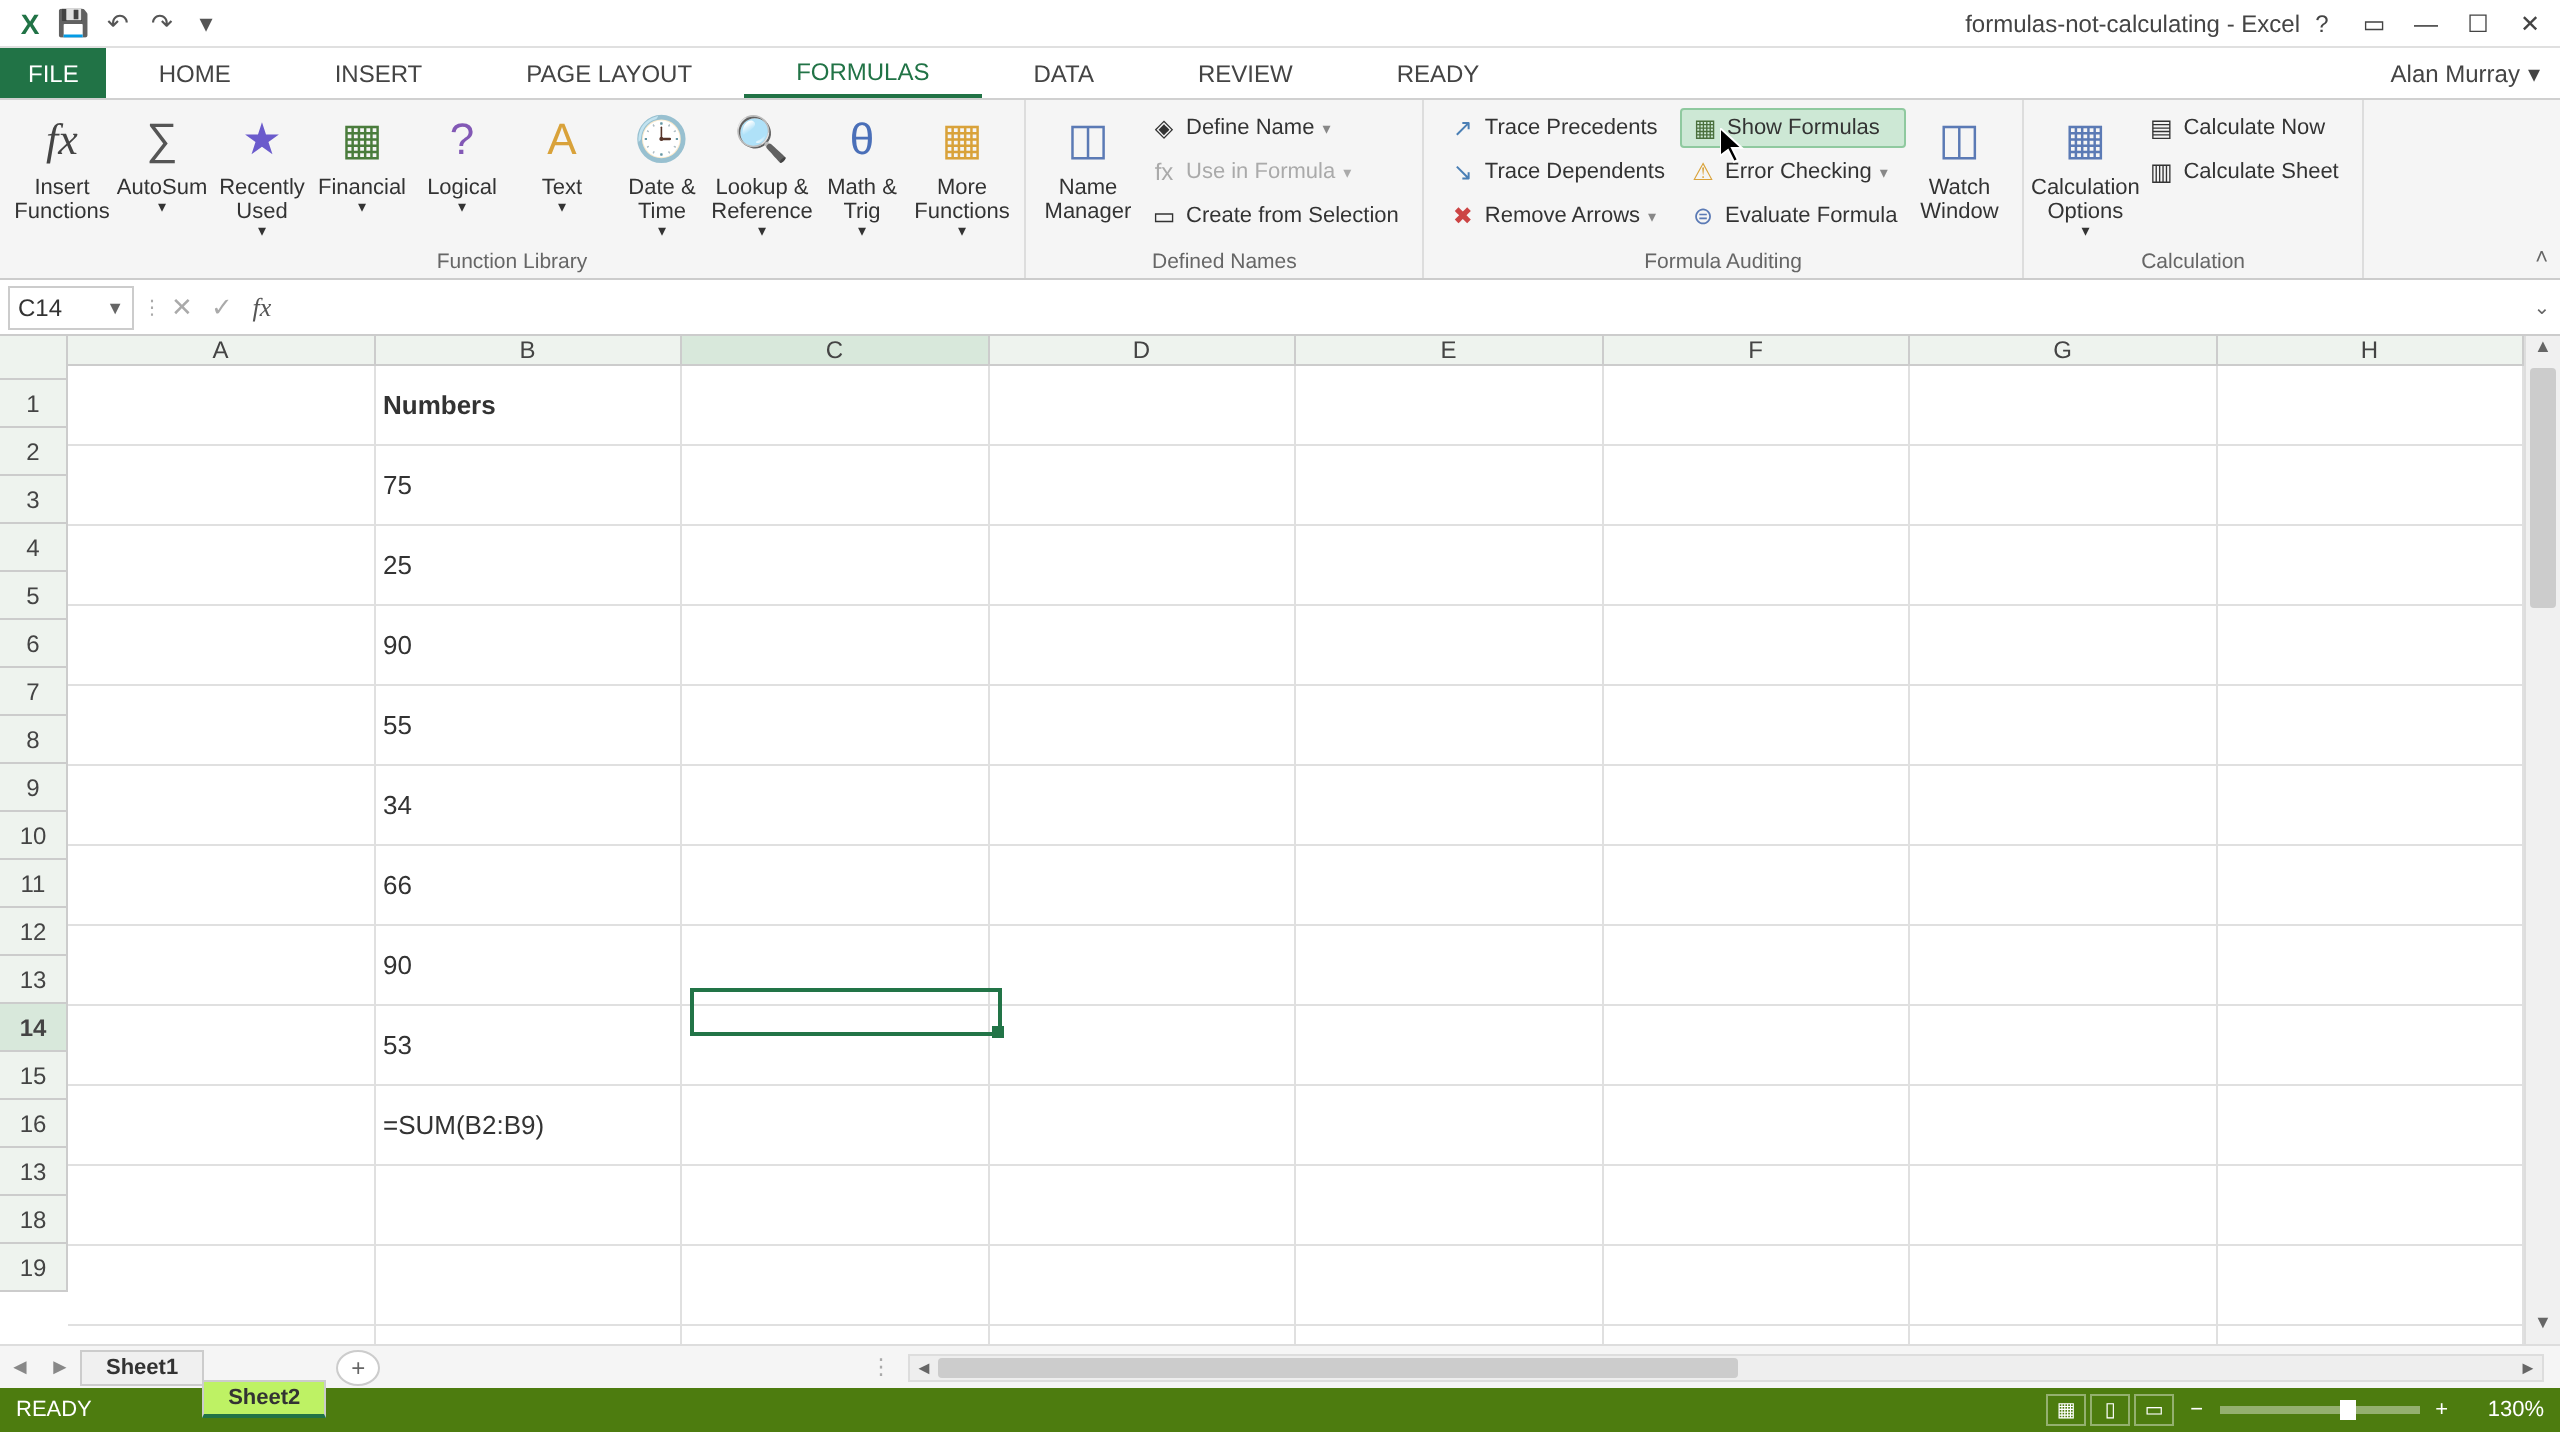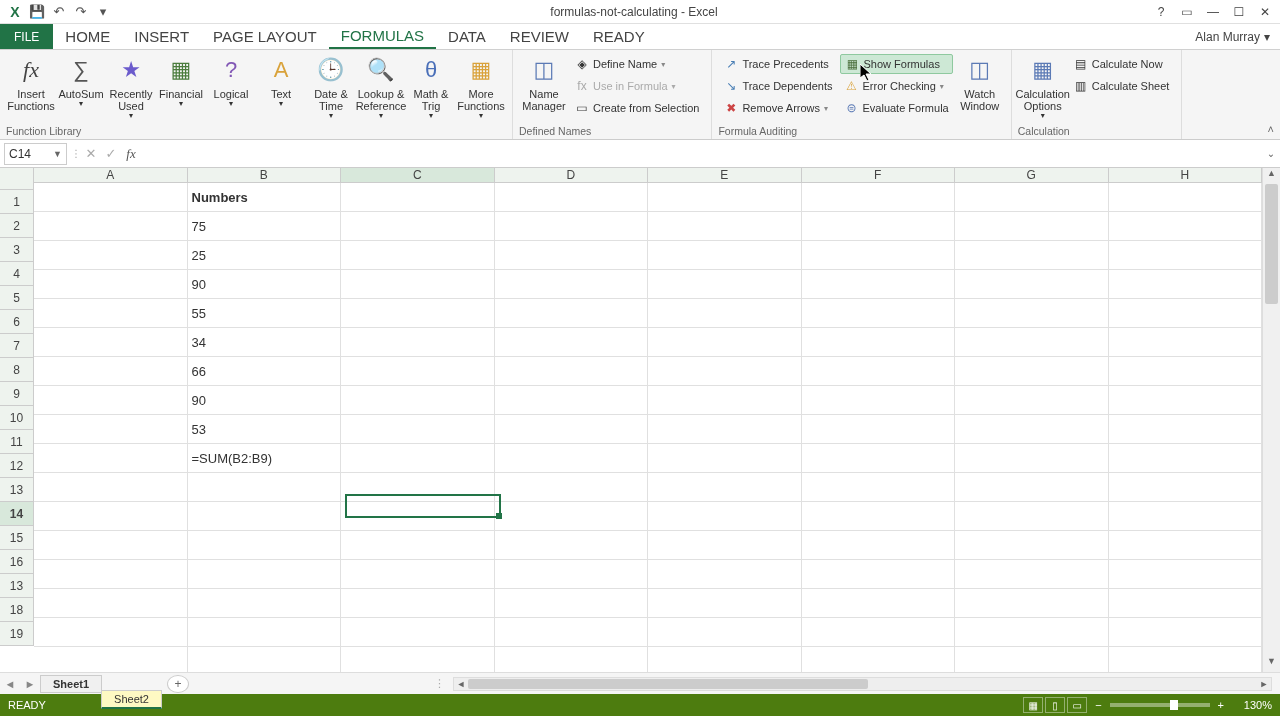--- a/index.html
+++ b/index.html
@@ -3,36 +3,36 @@
 <meta charset="utf-8">
 <style>
 * { box-sizing: border-box; margin: 0; padding: 0; font-family: "Segoe UI", Tahoma, sans-serif; }
 body { width: 1280px; height: 720px; overflow: hidden; background: #fff; font-size: 12px; color: #333; position: relative; }
 
 
 .titlebar { height: 24px; background: #fff; display: flex; align-items: center; border-bottom: 1px solid #e0e0e0; }
 .qat { display: flex; align-items: center; gap: 4px; padding: 0 6px; }
 .qat-icon { width: 18px; height: 18px; display: flex; align-items: center; justify-content: center; font-size: 13px; color: #555; }
 .excel-logo { color: #217346; font-weight: bold; font-size: 14px; }
-.title-text { flex: 1; text-align: center; font-size: 12px; color: #444; }
+.title-text { flex: 1; text-align: right; font-size: 12px; color: #444; }
 .title-right { display: flex; align-items: center; gap: 4px; padding-right: 4px; }
 .tr-btn { width: 22px; height: 20px; display: flex; align-items: center; justify-content: center; font-size: 12px; color: #444; }
 
 
 .ribbon-tabs { height: 26px; display: flex; align-items: stretch; border-bottom: 1px solid #d0d0d0; background: #fff; }
 .file-tab { background: #217346; color: #fff; padding: 0 14px; display: flex; align-items: center; font-size: 12px; }
-.tab { padding: 0 12px; display: flex; align-items: center; font-size: 15px; color: #444; cursor: pointer; }
+.tab { padding: 0 26px; display: flex; align-items: center; font-size: 12px; color: #444; cursor: pointer; }
 .tab.active { color: #217346; border-bottom: 2px solid #217346; }
 .ribbon-user { margin-left: auto; padding: 0 10px; display: flex; align-items: center; font-size: 12px; color: #444; gap: 4px; }
 
 
 .ribbon { height: 90px; background: #f5f5f5; border-bottom: 1px solid #ccc; display: flex; position: relative; }
 .group { border-right: 1px solid #ddd; padding: 2px 6px 0 6px; display: flex; flex-direction: column; }
 .group-body { flex: 1; display: flex; align-items: flex-start; }
-.group-label { font-size: 10.5px; color: #666; padding: 1px 0 2px; }
+.group-label { text-align: center; font-size: 10.5px; color: #666; padding: 1px 0 2px; }
 .big-btn { display: flex; flex-direction: column; align-items: center; justify-content: flex-start; width: 50px; padding: 2px 2px; text-align: center; font-size: 11px; line-height: 1.1; cursor: pointer; }
 .big-btn .ic { width: 32px; height: 32px; margin-bottom: 2px; display: flex; align-items: center; justify-content: center; font-size: 22px; }
 .small-btn-col { display: flex; flex-direction: column; gap: 2px; padding: 2px 2px; }
 .small-btn { display: flex; align-items: center; gap: 4px; font-size: 11px; height: 20px; padding: 0 4px; cursor: pointer; white-space: nowrap; }
 .small-btn .sic { width: 14px; height: 14px; display: inline-flex; align-items: center; justify-content: center; font-size: 12px; }
 .small-btn.highlight { background: #cde8d5; border: 1px solid #8fc99f; border-radius: 2px; }
 .collapse-ribbon { position: absolute; right: 6px; bottom: 4px; font-size: 11px; color: #666; cursor: pointer; }
 
 
 .formula-bar { height: 28px; border-bottom: 1px solid #ccc; display: flex; align-items: center; }
@@ -45,35 +45,35 @@
 
 
 .grid-area { position: relative; height: 504px; display: flex; }
 .corner { width: 34px; height: 22px; background: #eef3ee; border-right: 1px solid #ccc; border-bottom: 1px solid #ccc; }
 .col-headers { display: flex; height: 22px; }
 .col-h { background: #eef3ee; border-right: 1px solid #ccc; border-bottom: 1px solid #ccc; text-align: center; font-size: 12px; color: #444; display: flex; align-items: center; justify-content: center; }
 .col-h.active { background: #d8e8db; }
 .row-h { width: 34px; height: 24px; background: #eef3ee; border-right: 1px solid #ccc; border-bottom: 1px solid #ccc; text-align: center; font-size: 12px; color: #444; display: flex; align-items: center; justify-content: center; }
 .row-h.active { background: #d8e8db; font-weight: bold; }
 .cells { position: relative; }
-.cell-row { display: flex; height: 29px; }
+.cell-row { display: flex; height: 40px; }
 .cell { border-right: 1px solid #e0e0e0; border-bottom: 1px solid #e0e0e0; padding: 0 4px; font-size: 13px; display: flex; align-items: center; overflow: hidden; white-space: nowrap; }
 .cell.bold { font-weight: bold; }
 .sel-box { position: absolute; border: 2px solid #227447; pointer-events: none; }
 .sel-handle { position: absolute; width: 6px; height: 6px; background: #227447; right: -3px; bottom: -3px; }
 .vscroll { width: 18px; background: #f0f0f0; border-left: 1px solid #ddd; display: flex; flex-direction: column; }
 .vscroll .arrow { height: 16px; text-align: center; font-size: 9px; color: #666; }
 .vscroll .track { flex: 1; position: relative; }
 .vscroll .thumb { position: absolute; top: 0; left: 2px; right: 2px; height: 120px; background: #ccc; border-radius: 2px; }
 
 
 .sheet-tabs-bar { height: 22px; display: flex; align-items: center; border-top: 1px solid #ddd; background: #f5f5f5; font-size: 11px; }
 .st-nav { width: 20px; text-align: center; color: #888; }
 .sheet-tab { padding: 2px 12px; border: 1px solid #ccc; background: #fff; margin-right: -1px; cursor: pointer; font-weight: bold; }
-.sheet-tab.active { background: #fef9c3; border-bottom: 2px solid #217346; font-weight: normal; margin-top: 32px; }
+.sheet-tab.active { background: #bef264; border-bottom: 2px solid #217346; font-weight: bold; margin-top: 32px; }
 .sheet-tab.inactive { background: #f0f0f0; }
 .add-sheet { width: 22px; height: 18px; border: 1px solid #ccc; border-radius: 50%; display: flex; align-items: center; justify-content: center; margin-left: 6px; font-size: 12px; color: #666; background: #fff; }
 .hscroll { flex: 1; margin: 0 8px; height: 14px; background: #eee; border: 1px solid #ddd; position: relative; display: flex; align-items: center; }
 .hscroll .ha { width: 14px; text-align: center; font-size: 9px; color: #666; }
 .hscroll .htrack { flex: 1; position: relative; height: 100%; }
 .hscroll .hthumb { position: absolute; left: 0; top: 1px; bottom: 1px; width: 400px; background: #ccc; border-radius: 2px; }
 
 
 .statusbar { height: 22px; background: #4d7c0f; color: #fff; display: flex; align-items: center; font-size: 11px; padding: 0 8px; }
 .sb-left { }

